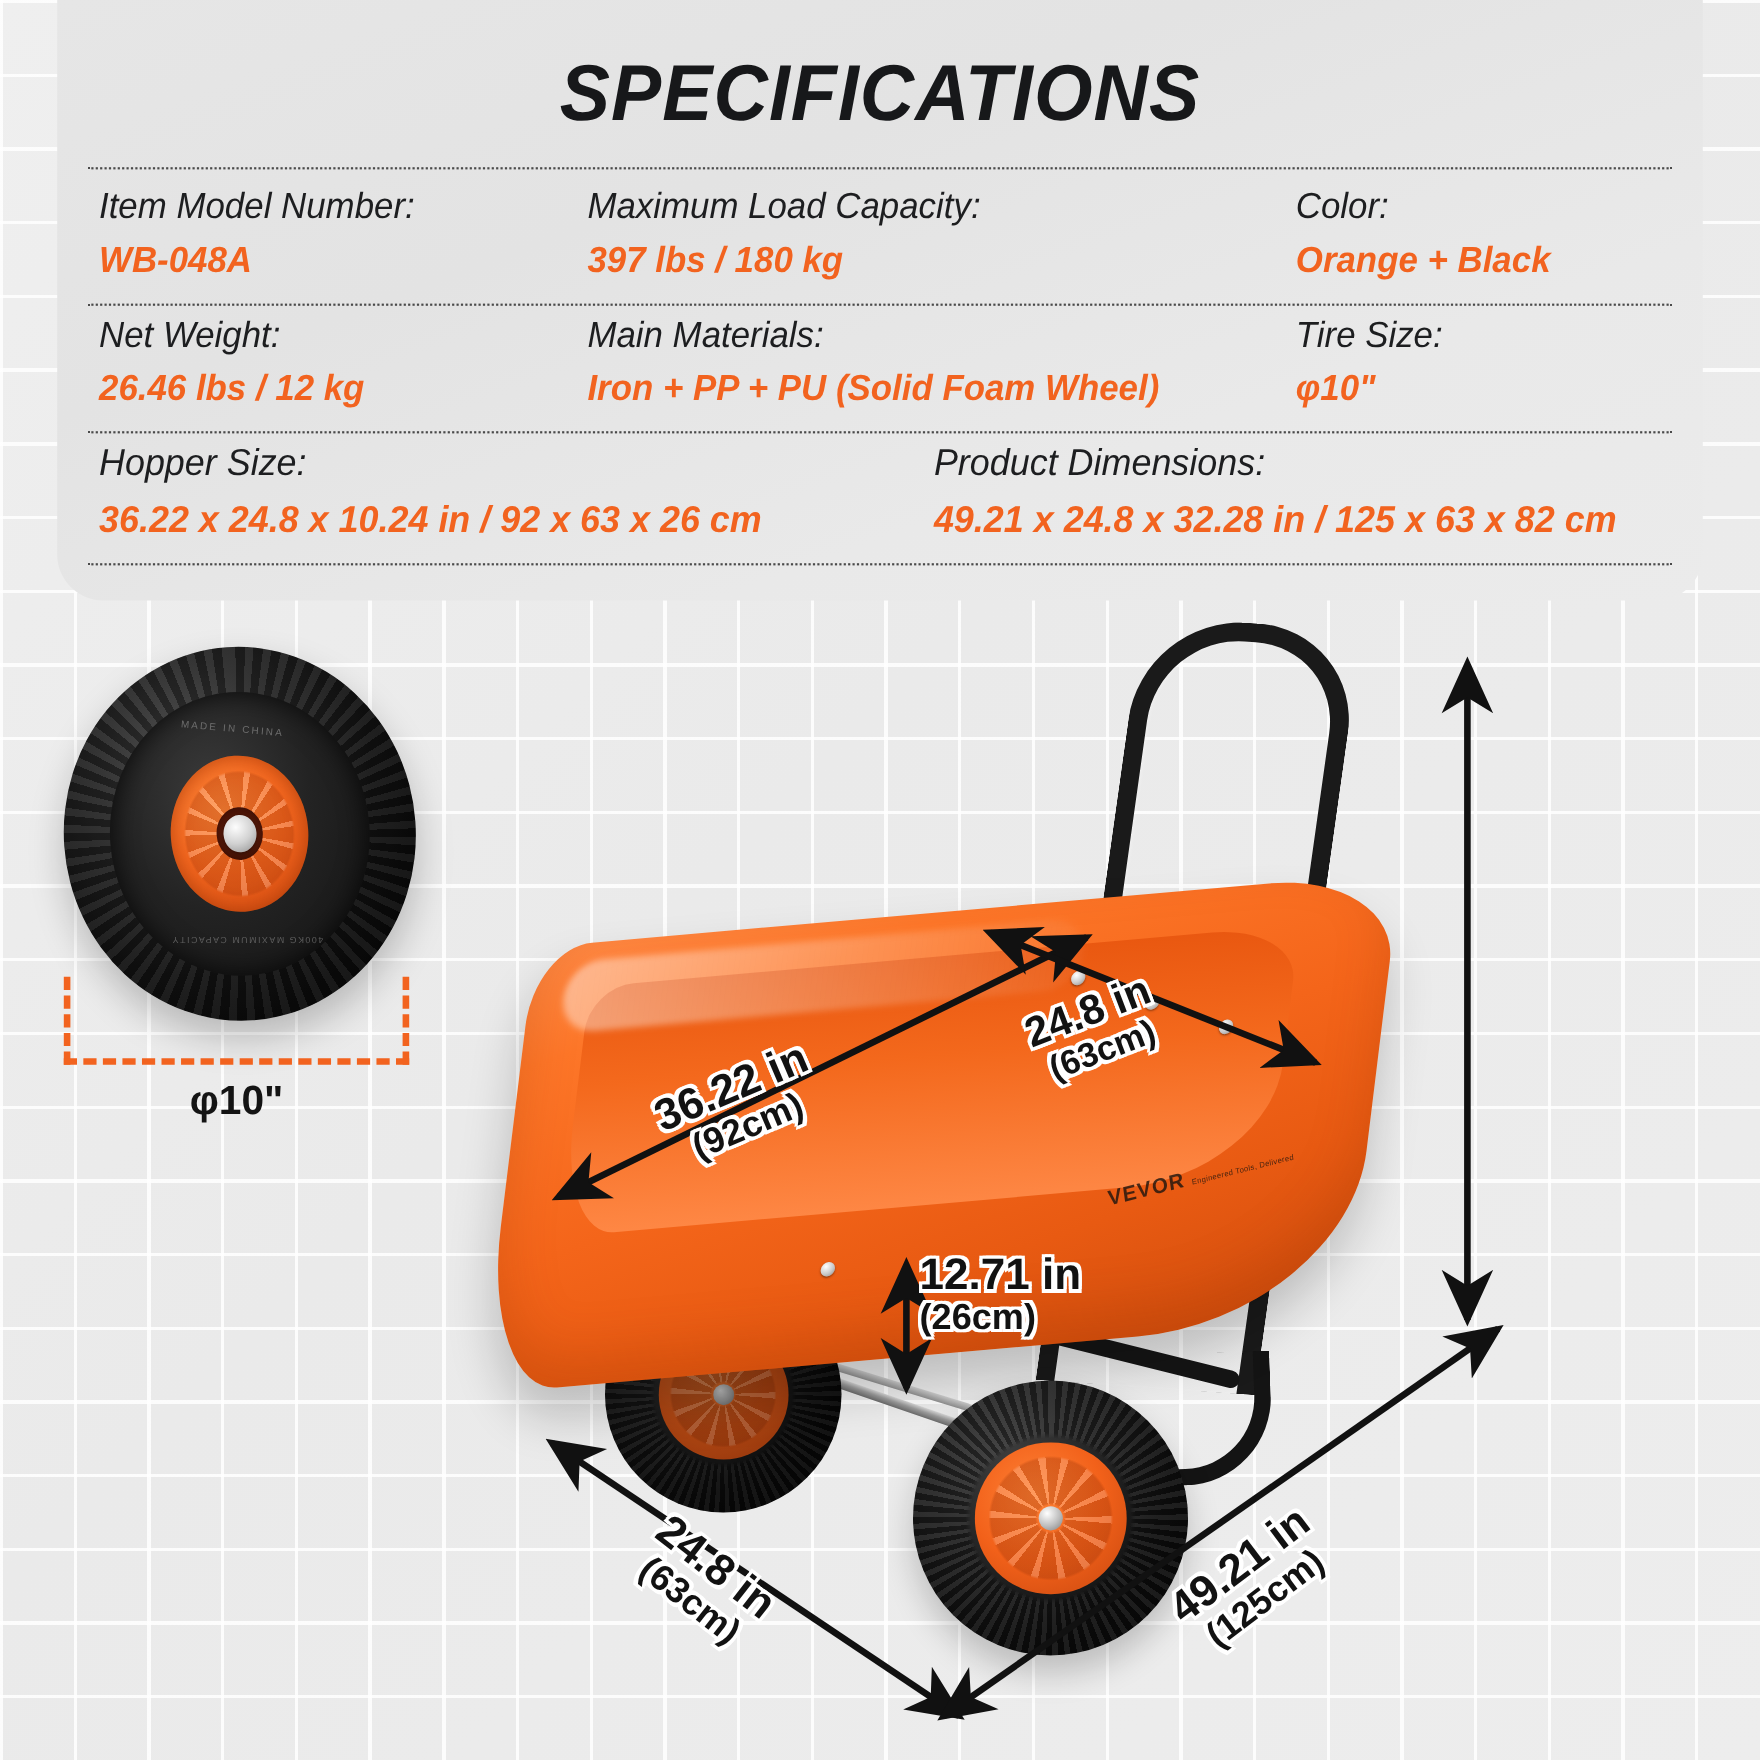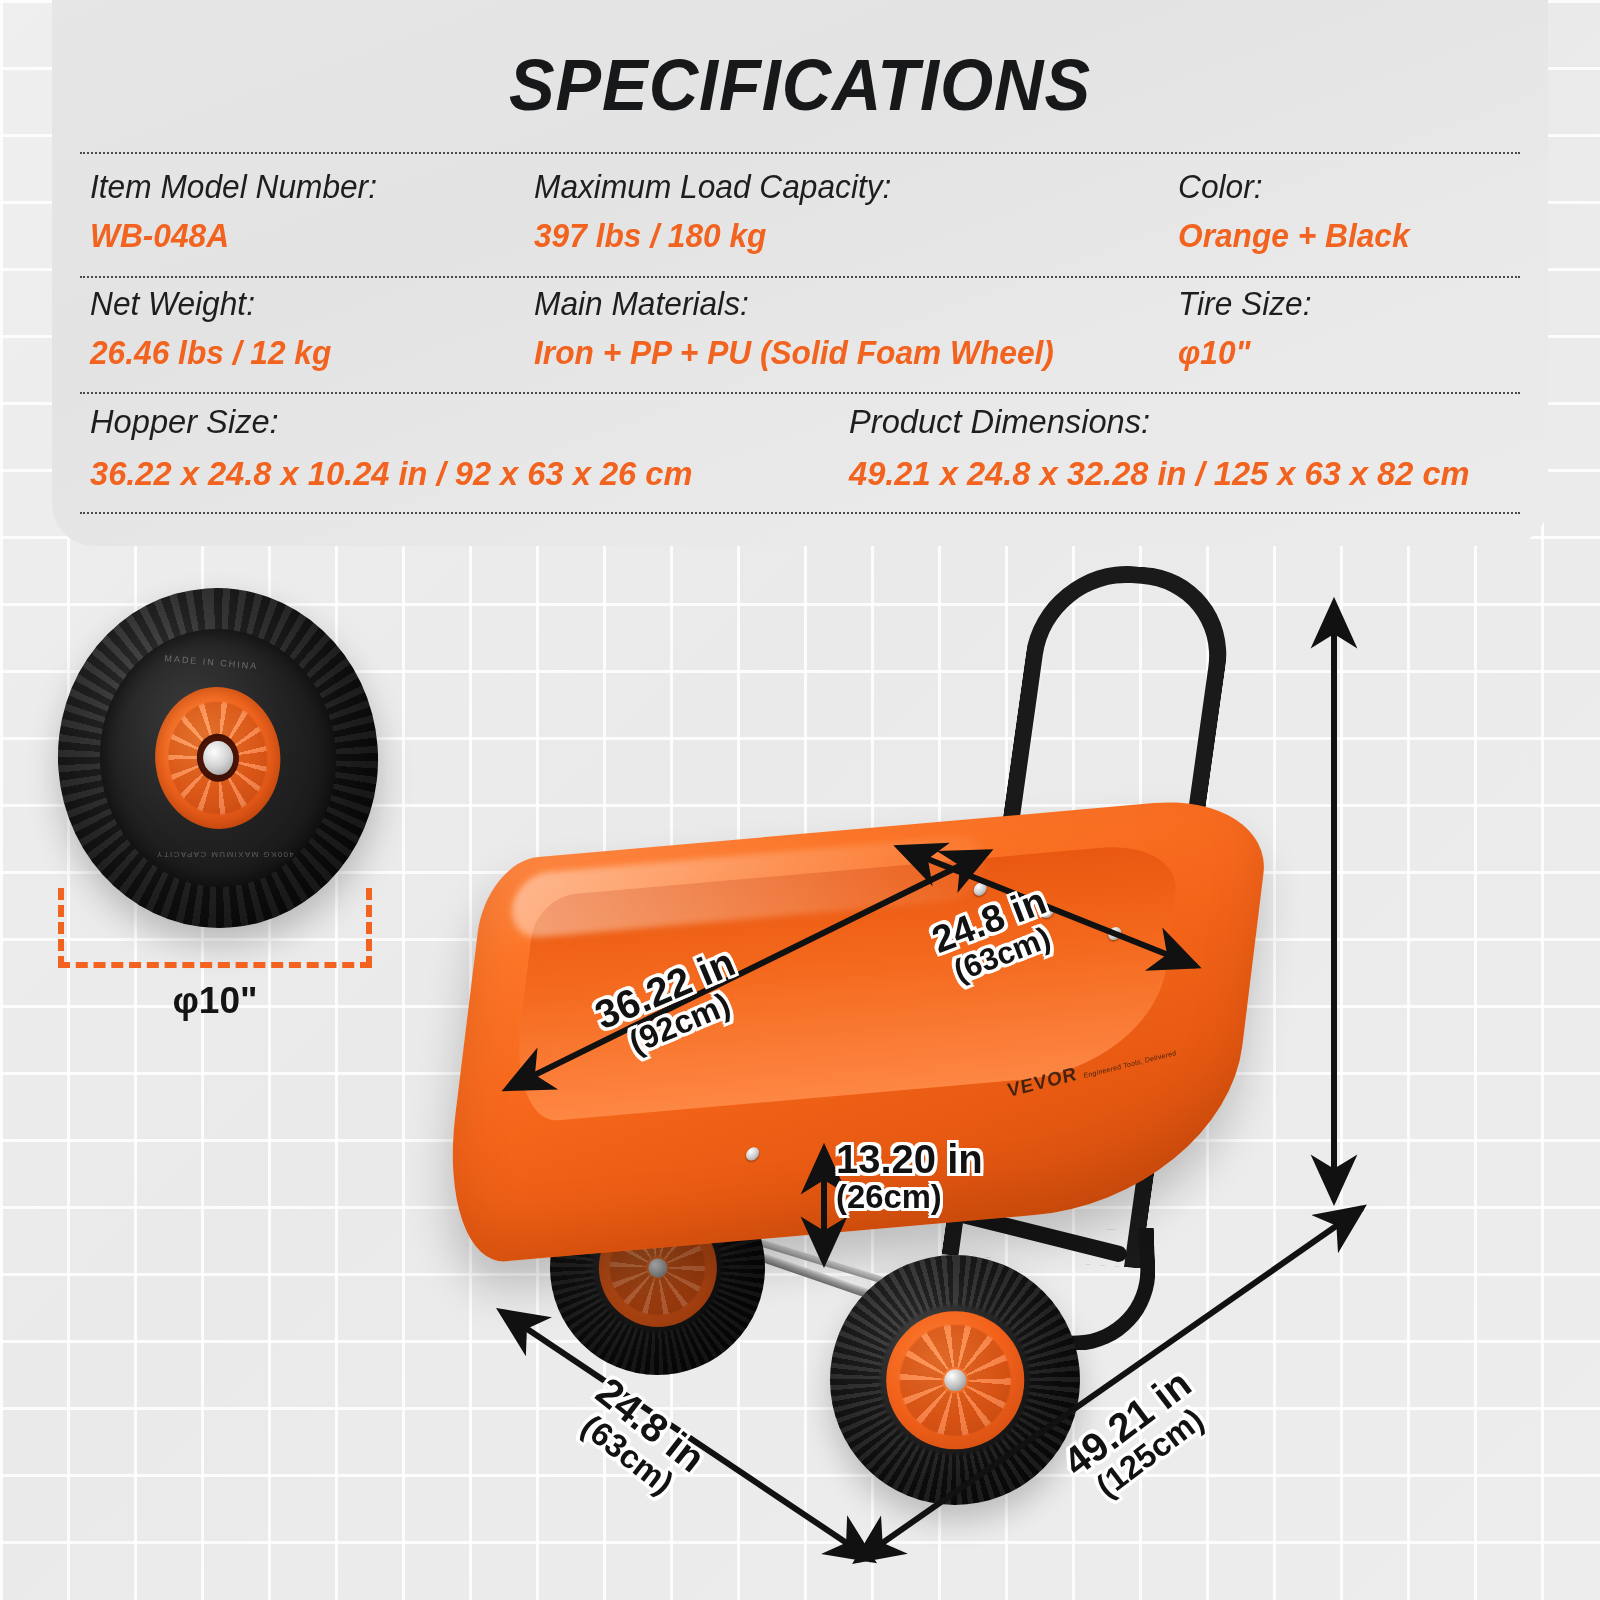--- a/index.html
+++ b/index.html
@@ -450,21 +450,21 @@
 
   <div class="dimtext" id="dim-len">
     <span>36.22 in</span>
     <span class="u">(92cm)</span>
   </div>
   <div class="dimtext" id="dim-wid">
     <span>24.8 in</span>
     <span class="u">(63cm)</span>
   </div>
   <div class="dimtext" id="dim-dep">
-    <span>13.20 in</span>
+    <span>12.71 in</span>
     <span class="u">(26cm)</span>
   </div>
   <div class="dimtext" id="dim-bwid">
     <span>24.8 in</span>
     <span class="u">(63cm)</span>
   </div>
   <div class="dimtext" id="dim-blen">
     <span>49.21 in</span>
     <span class="u">(125cm)</span>
   </div>

